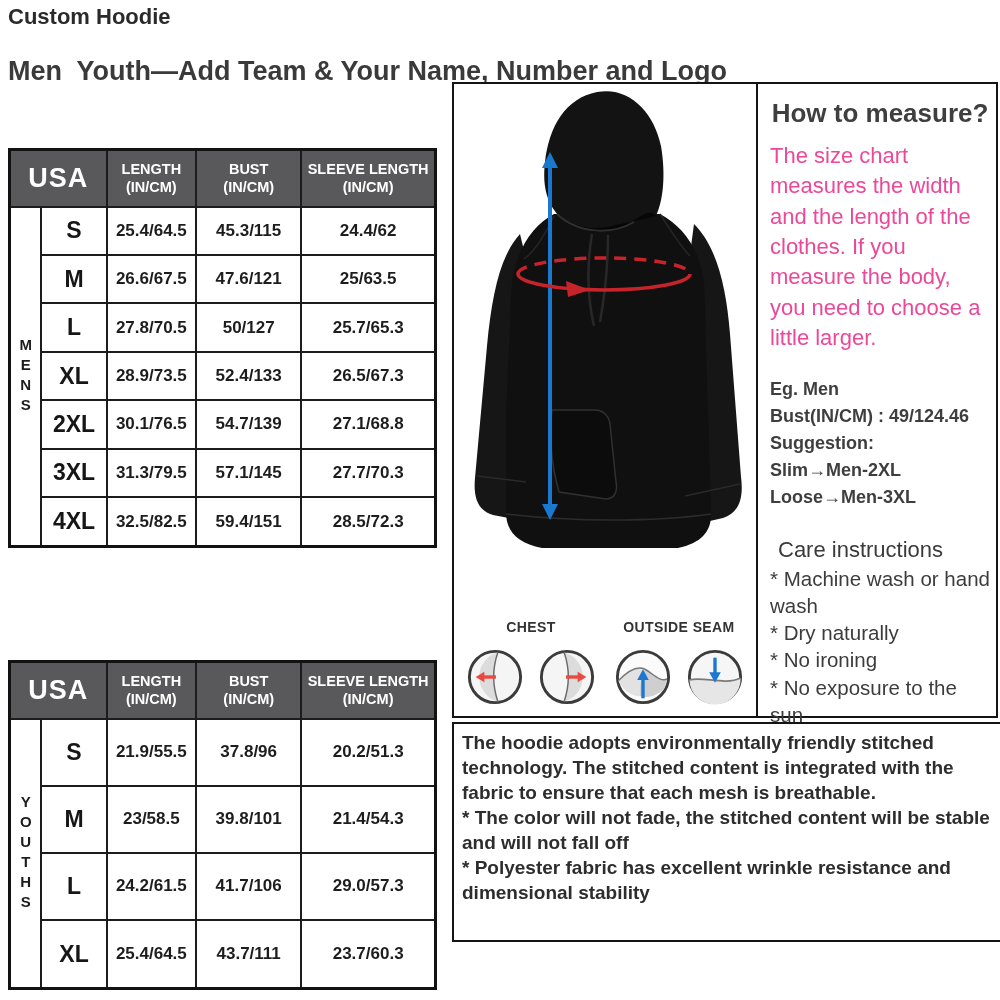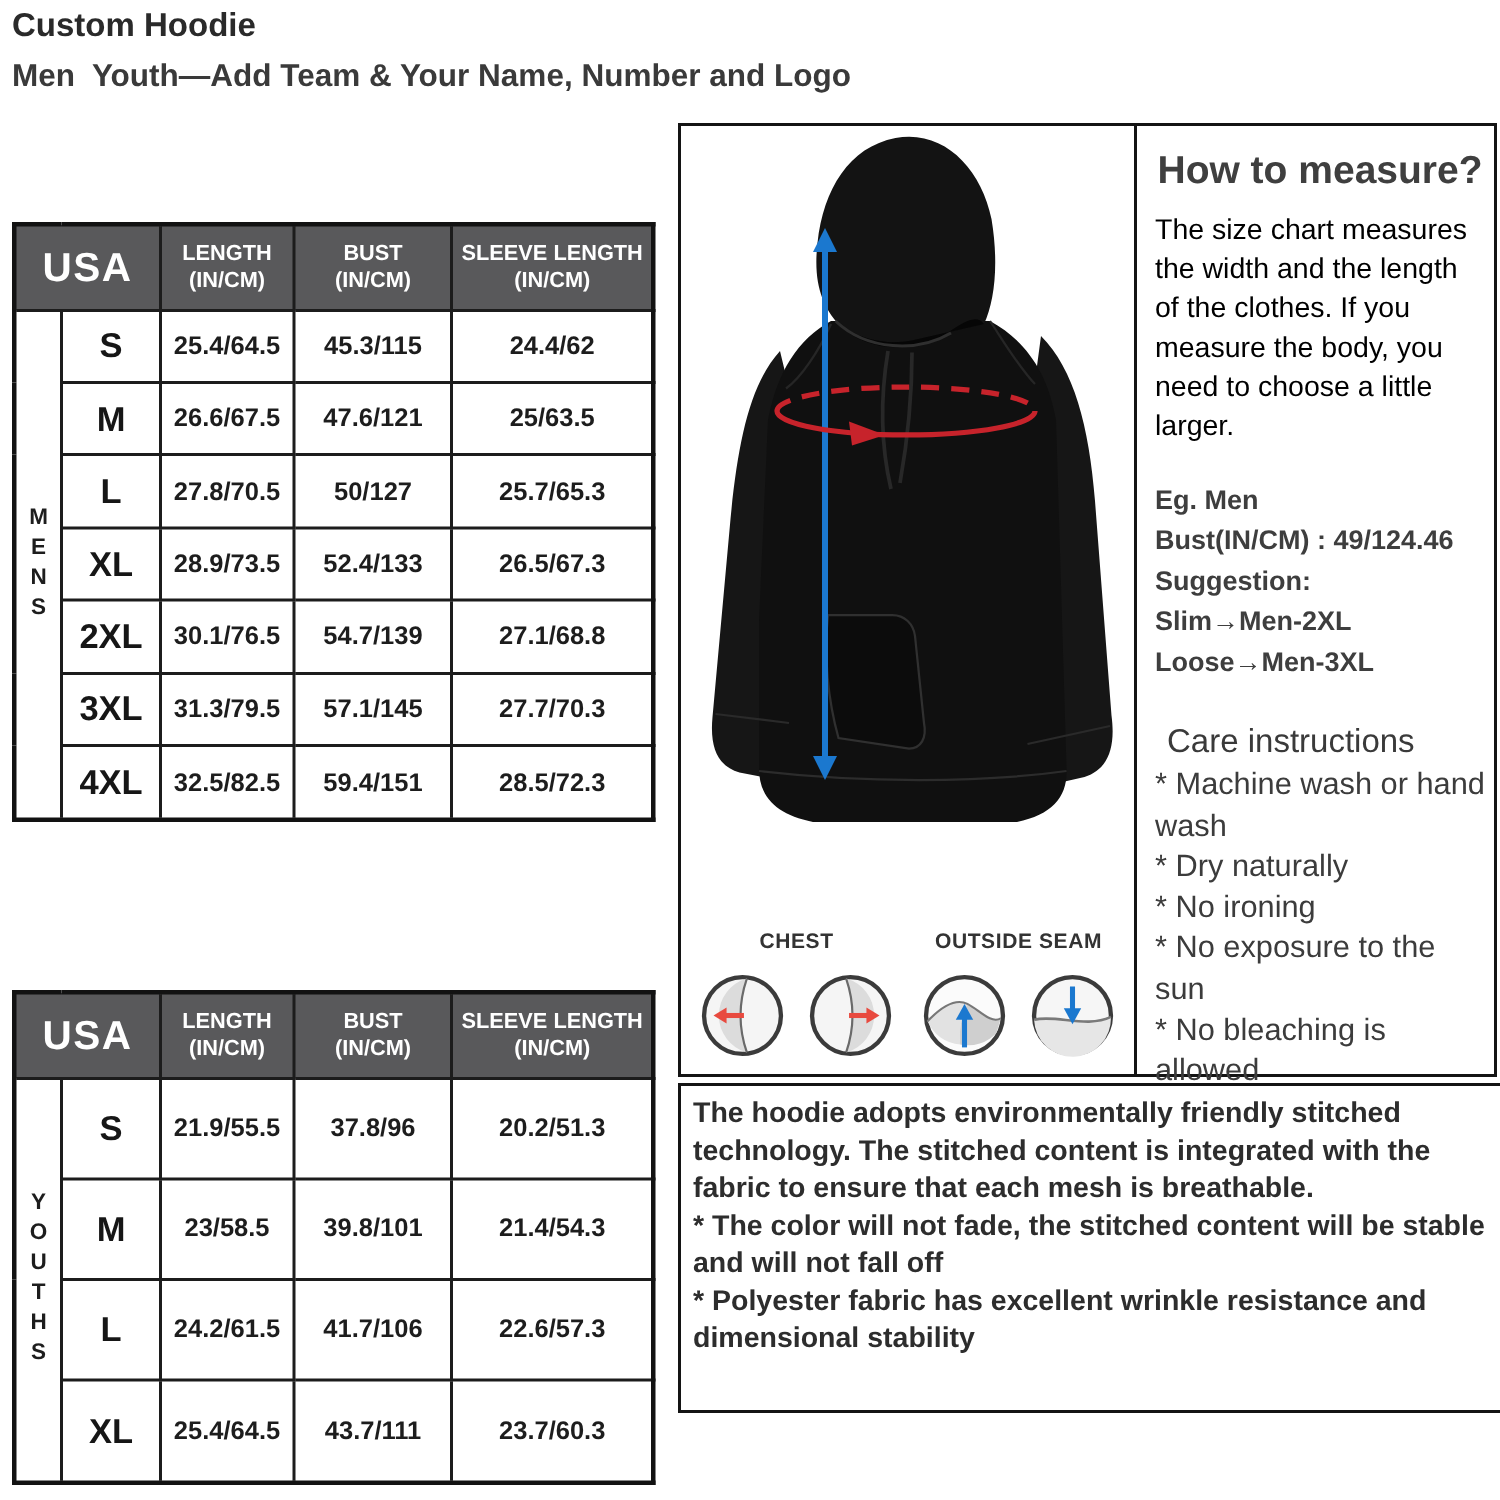--- a/index.html
+++ b/index.html
@@ -5,21 +5,21 @@
   * { margin:0; padding:0; box-sizing:border-box; }
   html,body { background:#fff; }
   body {
     width:1000px; height:1000px; position:relative; overflow:hidden;
     font-family:"Liberation Sans", sans-serif; color:#2e2e2e;
   }
 
   
   .page-header { position:absolute; left:8px; top:4px; }
   .page-title { font-size:22px; font-weight:700; color:#2a2a2a; }
-  .page-subtitle { font-size:21px; font-weight:700; color:#3a3a3a; margin-top:9px; white-space:pre-wrap;text-align:right; }
+  .page-subtitle { font-size:27px; font-weight:700; color:#3a3a3a; margin-top:26px; white-space:pre-wrap;text-align:right; }
 
   
   .size-table {
     position:absolute; left:8px; width:429px;
     border-collapse:collapse; table-layout:fixed; background:#fff;
     border:3px solid #121212;
   }
   #mens-table  { top:148px; height:400px; }
   #youth-table { top:660px; height:330px; }
   .size-table th, .size-table td { border:2px solid #1c1c1c; }
@@ -49,21 +49,21 @@
   .hoodie-svg { position:absolute; top:0; left:0; width:302px; height:500px; display:block; }
 
   .icons-row { position:absolute; left:0; right:0; bottom:10px; display:flex; justify-content:center; gap:18px; }
   .icon-group { display:flex; flex-direction:column; align-items:center; }
   .icon-label { font-size:14px; font-weight:700; color:#333; letter-spacing:.4px; margin-bottom:13px; }
   .icon-pair { display:flex; gap:14px; }
   .meas-icon { width:58px; height:58px; display:block; }
 
   .howto-panel { flex:1; border-left:2px solid #141414; padding:4px 6px 0 12px; color:#3d3d3d; }
   .howto-heading { font-size:26px; font-weight:700; text-align:center; margin:10px 0 12px; color:#3f3f3f; }
-  .howto-body { font-size:19px; line-height:1.38; color:#000000; }
+  .howto-body { font-size:22px; line-height:1.38; color:#ec4899; }
   .howto-example { margin-top:22px; font-size:18px; font-weight:700; line-height:1.5; white-space:pre-line; color:#3e3e3e; }
   .care-block { margin-top:26px; }
   .care-heading { font-size:22px; color:#3a3a3a; padding-left:8px; margin-bottom:2px; }
   .care-list .care-item { font-size:20.5px; line-height:1.33; color:#3c3c3c; }
 
   
   .desc-box {
     position:absolute; left:452px; top:722px; width:568px; height:220px;
     border:2px solid #141414; background:#fff; padding:6px 8px 0 8px;
   }
@@ -173,21 +173,21 @@
       <tr>
         <td class="size-cell">M</td>
         <td class="val-cell">23/58.5</td>
         <td class="val-cell">39.8/101</td>
         <td class="val-cell">21.4/54.3</td>
       </tr>
       <tr>
         <td class="size-cell">L</td>
         <td class="val-cell">24.2/61.5</td>
         <td class="val-cell">41.7/106</td>
-        <td class="val-cell">22.6/57.3</td>
+        <td class="val-cell">29.0/57.3</td>
       </tr>
       <tr>
         <td class="size-cell">XL</td>
         <td class="val-cell">25.4/64.5</td>
         <td class="val-cell">43.7/111</td>
         <td class="val-cell">23.7/60.3</td>
       </tr>
     </tbody>
 </table>
 

